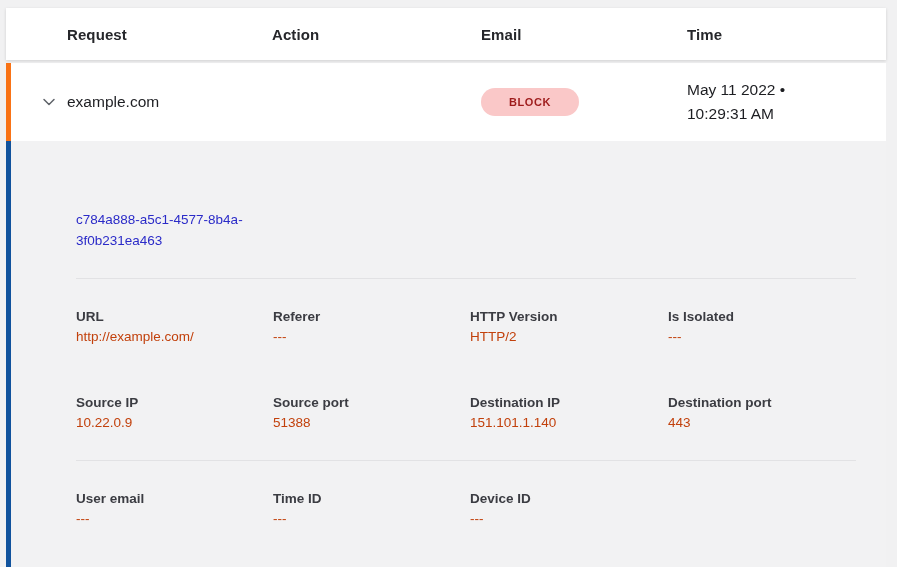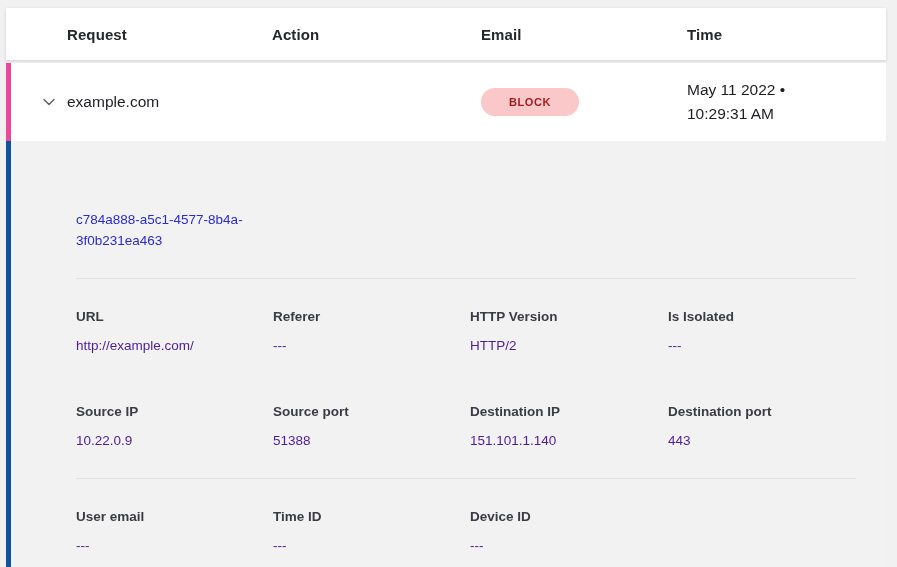--- a/index.html
+++ b/index.html
@@ -29,21 +29,21 @@
     font-weight: 700;
     color: #26272b;
     letter-spacing: 0.1px;
   }
   .header-gap { height: 3px; }
 
   
   .log-row {
     background: #ffffff;
     height: 78px;
-    border-left: 5px solid #ec4899;
+    border-left: 5px solid #f97316;
     display: grid;
     grid-template-columns: 56px 205px 209px 206px 1fr;
     align-items: center;
     cursor: pointer;
   }
   .chev-cell { justify-self: end; margin-right: 10px; display: flex; align-items: center; }
   .cell-request { font-size: 15.5px; color: #1d1e22; }
   .cell-email { font-size: 15.5px; color: #1d1e22; }
   .cell-action { justify-self: start; }
   .badge {
@@ -72,23 +72,22 @@
   }
   .flabel {
     font-size: 13.5px;
     font-weight: 700;
     color: #3b3c42;
     line-height: 20px;
   }
   .fvalue {
     font-size: 13.5px;
     font-weight: 400;
-    color: #4c1d95;
+    color: #c2410c;
     line-height: 20px;
-    margin-top: 9px;
   }
   .flink {
     display: block;
     font-size: 13.5px;
     line-height: 21px;
     margin-top: 26px;
     color: #2b2bc8;
     text-decoration: none;
     max-width: 205px;
     cursor: pointer;

